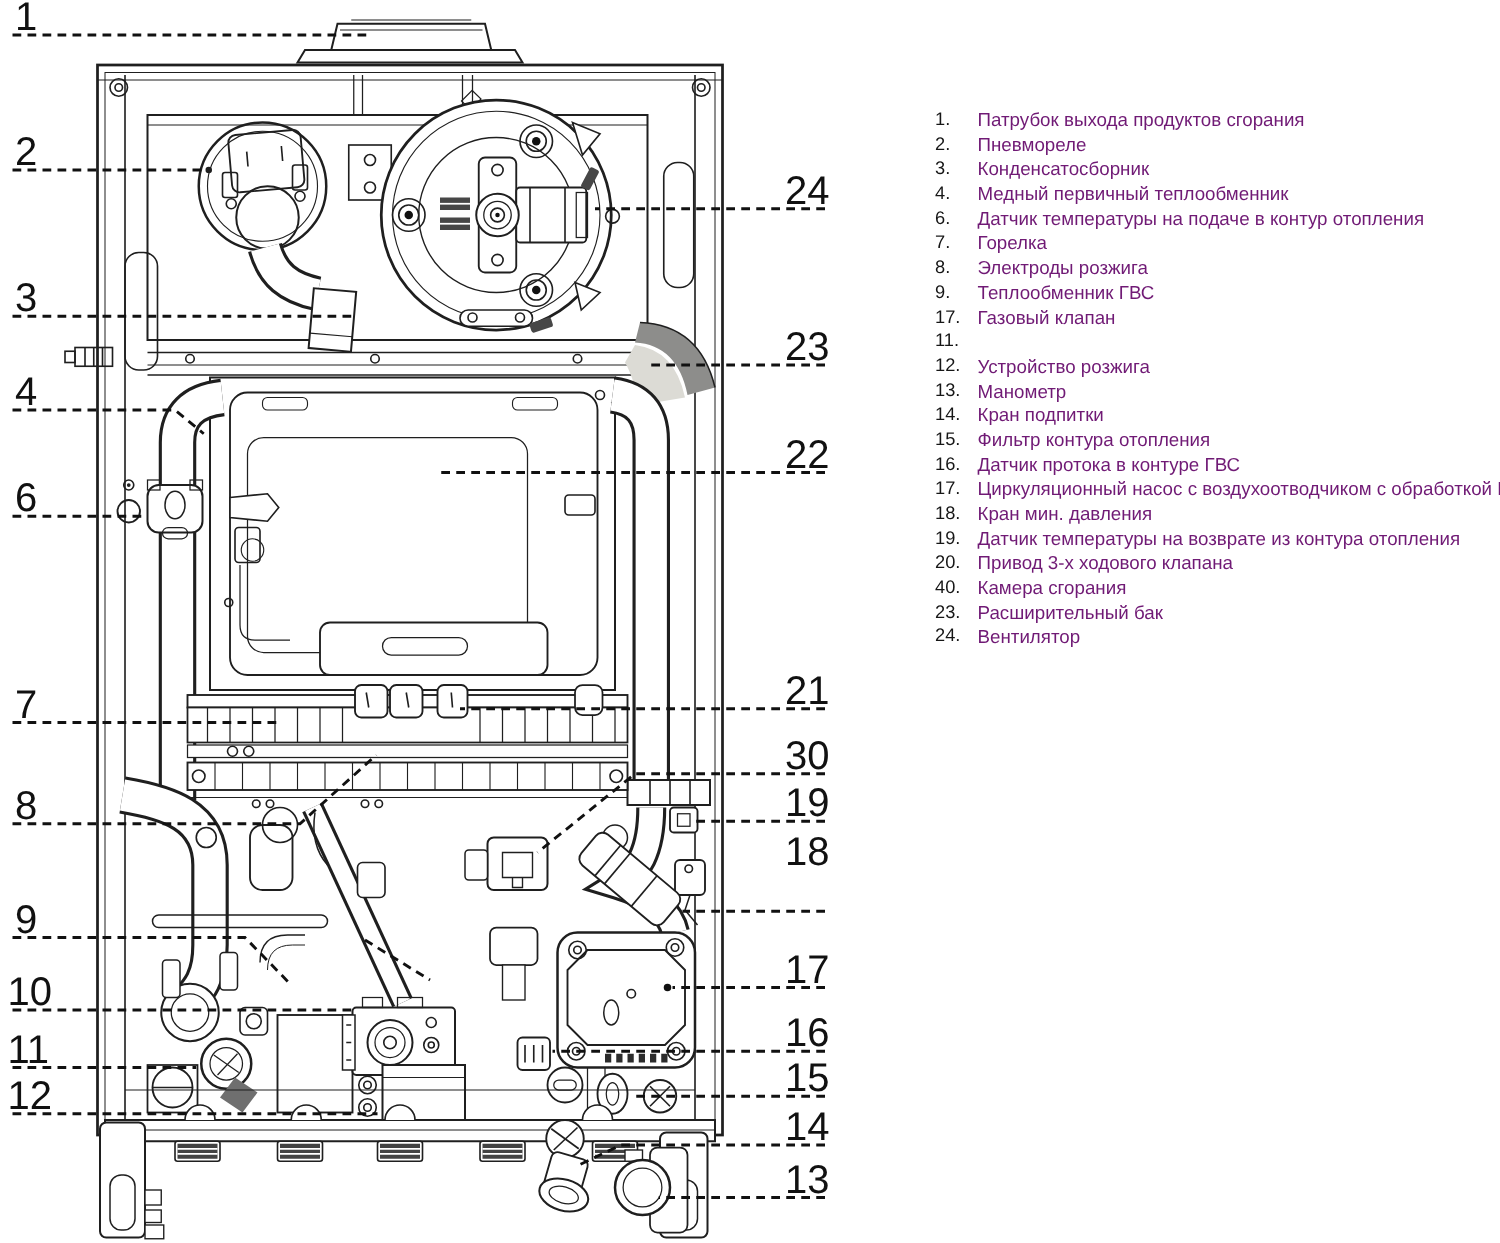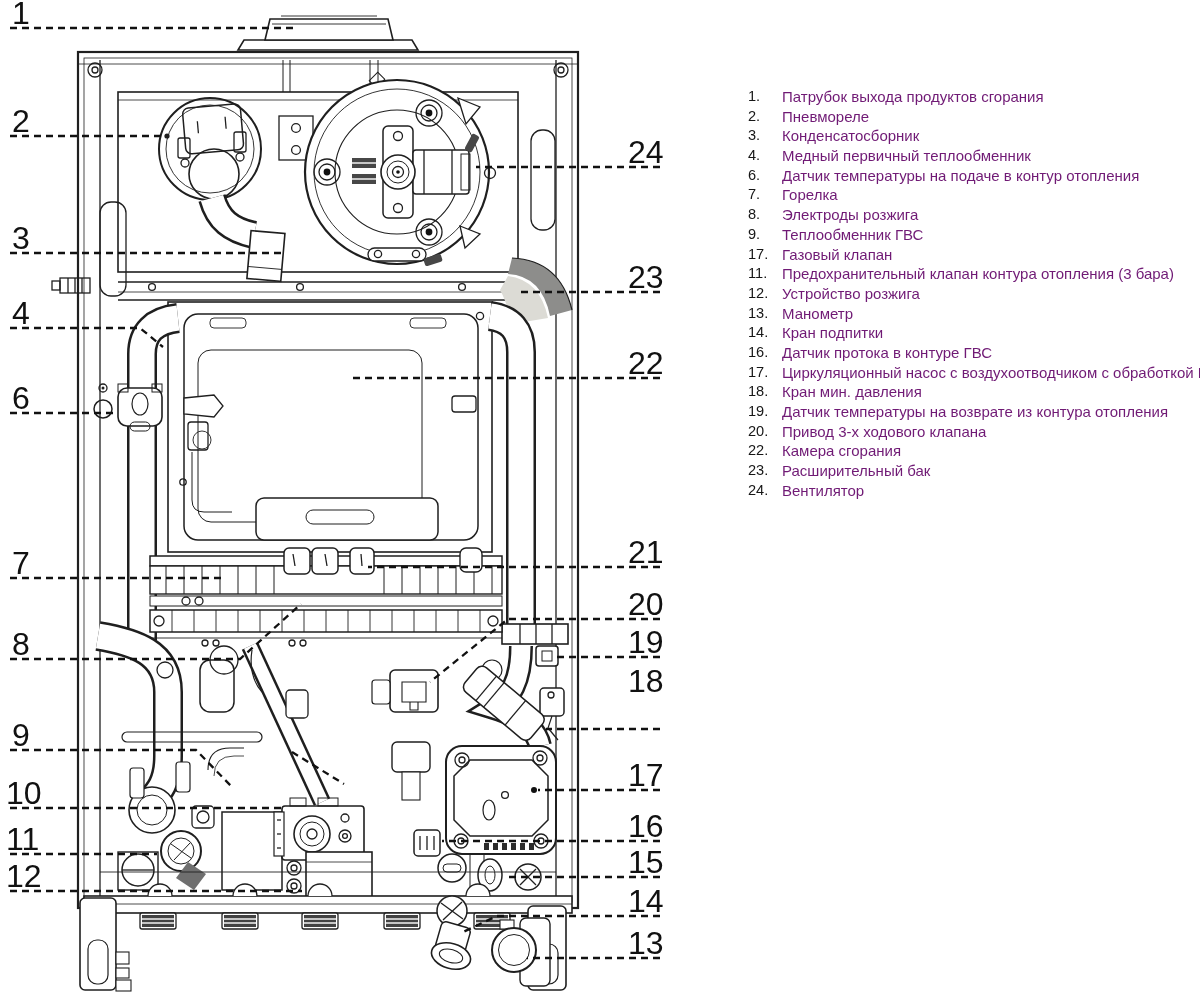--- a/index.html
+++ b/index.html
@@ -488,21 +488,21 @@
   <span class="co" style="left:12px;top:627px">8</span>
   <span class="co" style="left:12px;top:718px">9</span>
   <span class="co" style="left:6px;top:776px">10</span>
   <span class="co" style="left:6px;top:822px">11</span>
   <span class="co" style="left:6px;top:859px">12</span>
 
   <span class="co" style="left:628px;top:135px">24</span>
   <span class="co" style="left:628px;top:260px">23</span>
   <span class="co" style="left:628px;top:346px">22</span>
   <span class="co" style="left:628px;top:535px">21</span>
-  <span class="co" style="left:628px;top:587px">20</span>
+  <span class="co" style="left:628px;top:587px">30</span>
   <span class="co" style="left:628px;top:625px">19</span>
   <span class="co" style="left:628px;top:664px">18</span>
   <span class="co" style="left:628px;top:758px">17</span>
   <span class="co" style="left:628px;top:809px">16</span>
   <span class="co" style="left:628px;top:845px">15</span>
   <span class="co" style="left:628px;top:884px">14</span>
   <span class="co" style="left:628px;top:926px">13</span>
 
   <div id="legend">
     <div class="lrow">
@@ -536,56 +536,59 @@
     <div class="lrow">
         <span class="lnum">9.</span>
         <span class="ltext">Теплообменник ГВС</span>
       </div>
     <div class="lrow">
         <span class="lnum">17.</span>
         <span class="ltext">Газовый клапан</span>
       </div>
     <div class="lrow">
         <span class="lnum">11.</span>
-        <span class="ltext">Предохранительный клапан контура отопления (3 бара)</span>
       </div>
     <div class="lrow">
         <span class="lnum">12.</span>
         <span class="ltext">Устройство розжига</span>
       </div>
     <div class="lrow">
         <span class="lnum">13.</span>
         <span class="ltext">Манометр</span>
       </div>
     <div class="lrow">
         <span class="lnum">14.</span>
         <span class="ltext">Кран подпитки</span>
       </div>
     <div class="lrow">
+        <span class="lnum">15.</span>
+        <span class="ltext">Фильтр контура отопления</span>
+      </div>
+    <div class="lrow">
         <span class="lnum">16.</span>
         <span class="ltext">Датчик протока в контуре ГВС</span>
       </div>
     <div class="lrow">
         <span class="lnum">17.</span>
         <span class="ltext">Циркуляционный насос с воздухоотводчиком с обработкой DLC</span>
       </div>
     <div class="lrow">
         <span class="lnum">18.</span>
         <span class="ltext">Кран мин. давления</span>
       </div>
     <div class="lrow">
         <span class="lnum">19.</span>
         <span class="ltext">Датчик температуры на возврате из контура отопления</span>
       </div>
     <div class="lrow">
         <span class="lnum">20.</span>
         <span class="ltext">Привод 3-х ходового клапана</span>
       </div>
     <div class="lrow">
-        <span class="lnum">22.</span>
+        <span class="lnum">40.</span>
         <span class="ltext">Камера сгорания</span>
       </div>
     <div class="lrow">
         <span class="lnum">23.</span>
         <span class="ltext">Расширительный бак</span>
       </div>
     <div class="lrow">
         <span class="lnum">24.</span>
         <span class="ltext">Вентилятор</span>
       </div>

